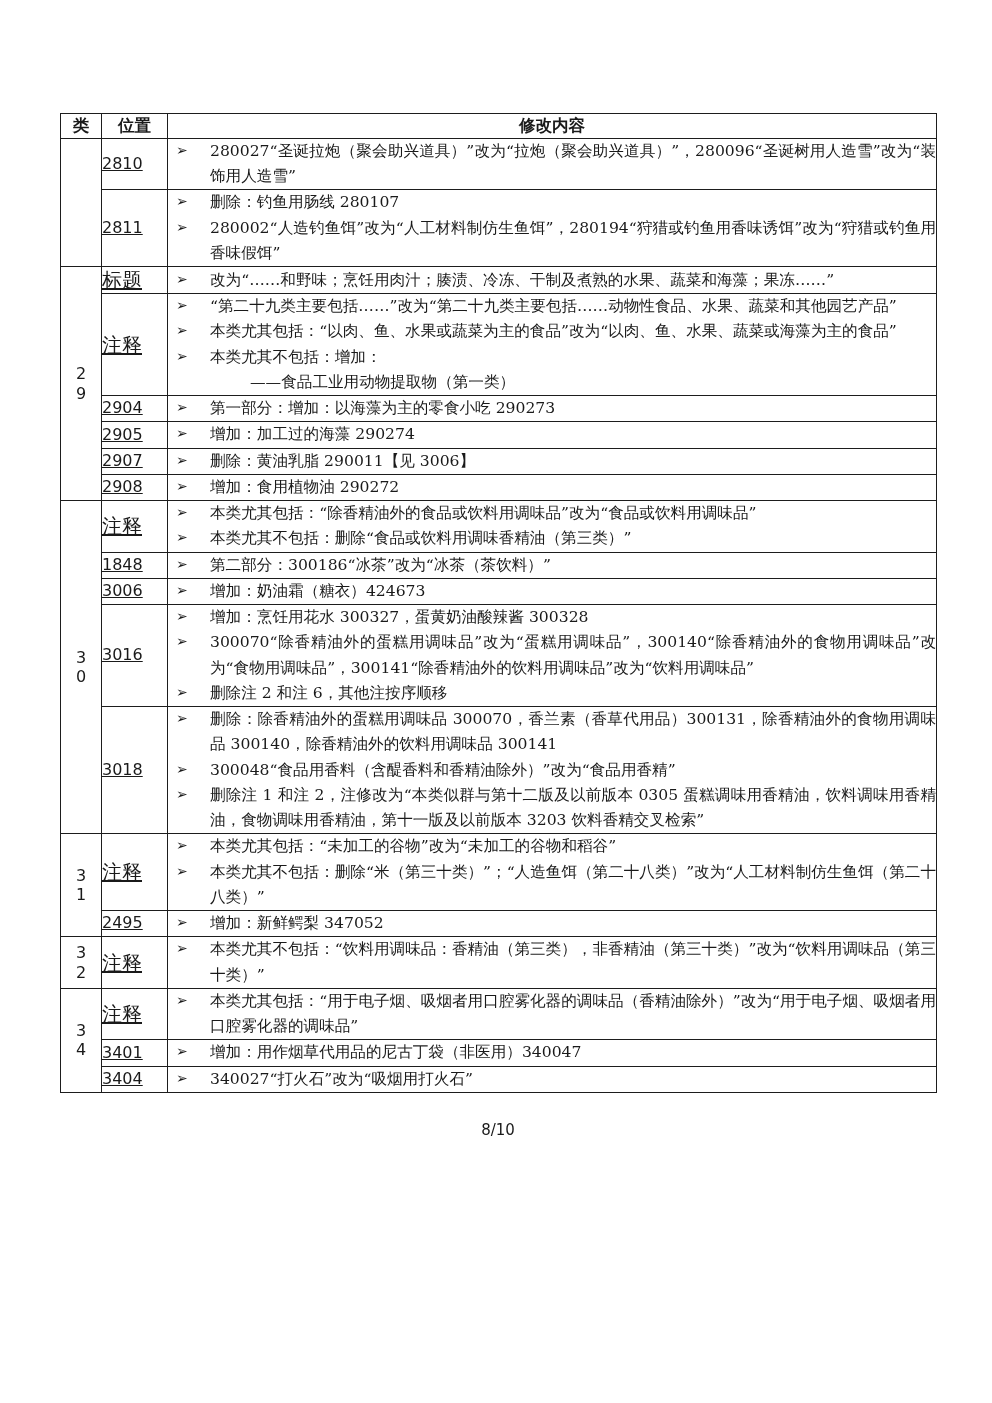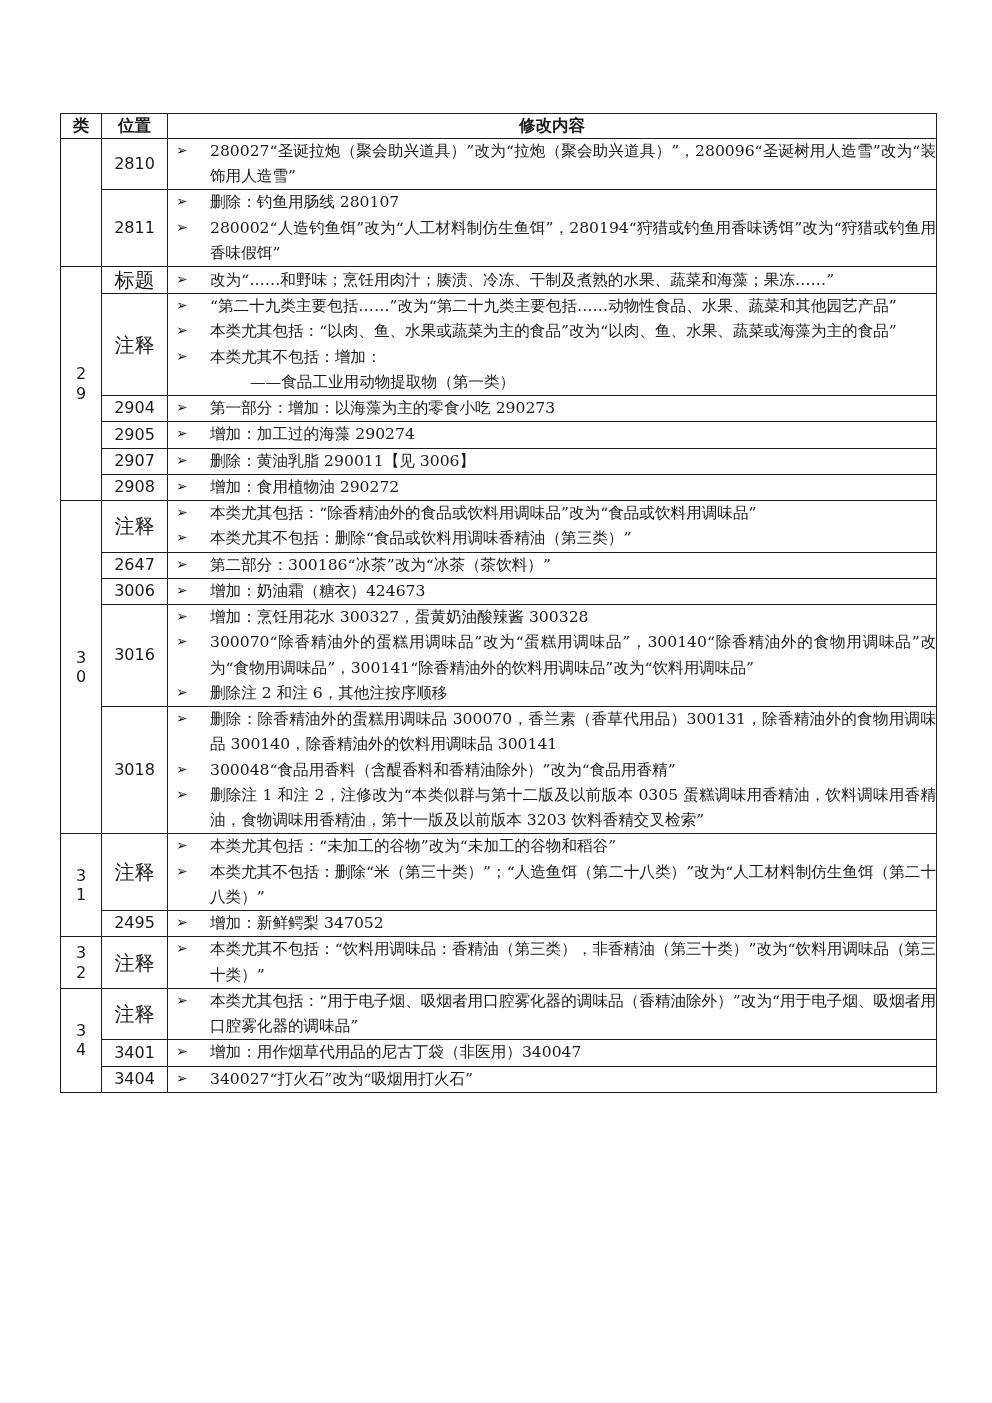--- a/index.html
+++ b/index.html
@@ -51,24 +51,25 @@
     font-family: "DejaVu Sans", "Liberation Sans", sans-serif;
     letter-spacing: 0;
   }
   td.class-cell .stack {
     display: block;
   }
   td.class-cell .stack span {
     display: block;
   }
   td.pos-cell {
-    text-align: center;
+    text-align: left;
     font-size: 16px;
     line-height: 1.3;
     font-family: "DejaVu Sans", "Liberation Sans", sans-serif;
+    text-decoration: underline;
   }
   td.pos-cell.cjk {
     font-family: "DejaVu Serif", "Liberation Serif", serif;
     font-size: 20px;
   }
   td.body-cell {
     padding: 4px 6px 5px 6px;
     vertical-align: top;
   }
   ul.bullets {
@@ -216,21 +217,21 @@
           </td>
           <td class="pos-cell cjk">注释</td>
           <td class="body-cell">
             <ul class="bullets">
               <li><span class="bul">➢</span><span>本类尤其包括：“除香精油外的食品或饮料用调味品”改为“食品或饮料用调味品”</span></li>
               <li><span class="bul">➢</span><span>本类尤其不包括：删除“食品或饮料用调味香精油（第三类）”</span></li>
             </ul>
           </td>
         </tr>
         <tr>
-          <td class="pos-cell">2647</td>
+          <td class="pos-cell">1848</td>
           <td class="body-cell">
             <ul class="bullets">
               <li><span class="bul">➢</span><span>第二部分：300186“冰茶”改为“冰茶（茶饮料）”</span></li>
             </ul>
           </td>
         </tr>
         <tr>
           <td class="pos-cell">3006</td>
           <td class="body-cell">
             <ul class="bullets">
@@ -321,14 +322,15 @@
           <td class="pos-cell">3404</td>
           <td class="body-cell">
             <ul class="bullets">
               <li><span class="bul">➢</span><span>340027“打火石”改为“吸烟用打火石”</span></li>
             </ul>
           </td>
         </tr>
       </tbody>
   </table>
 
+  <div class="footer">8/10</div>
 
 </div>
 
 </body></html>

